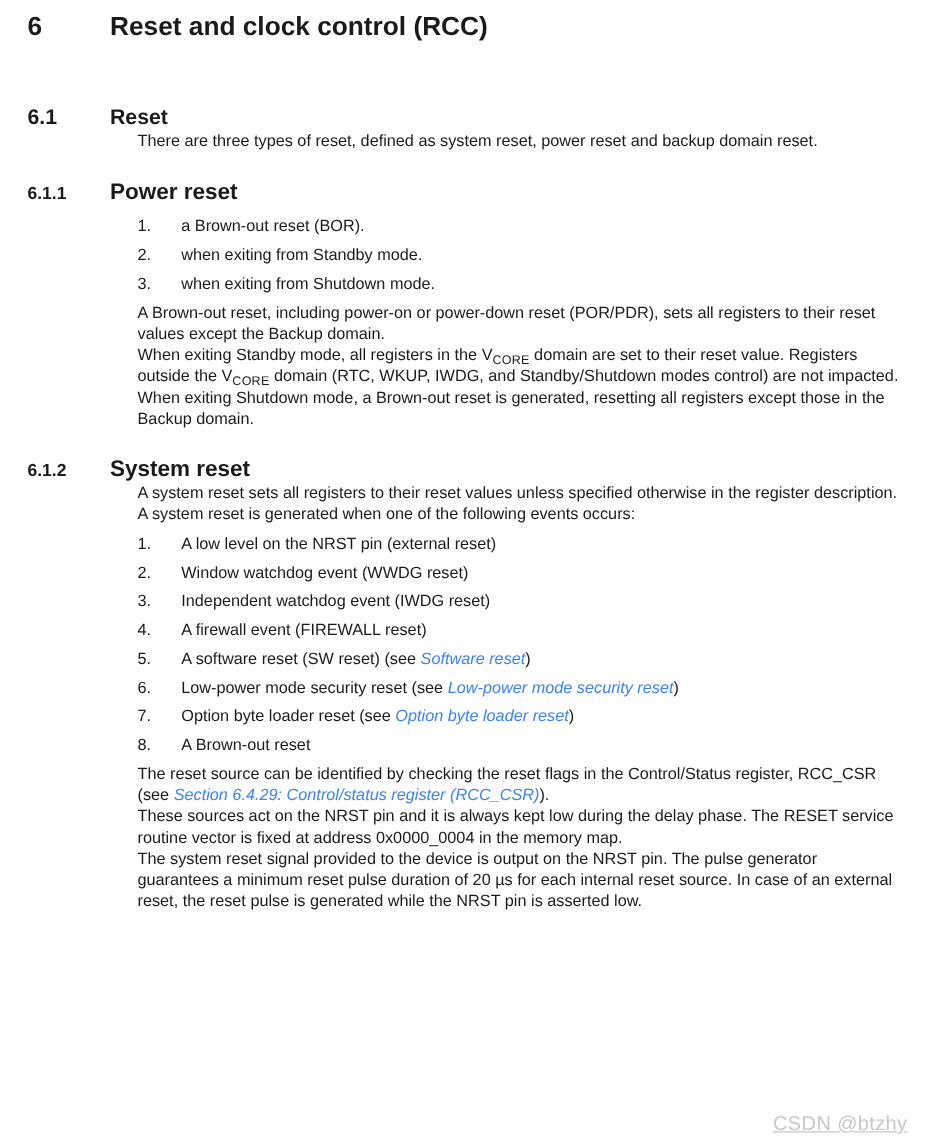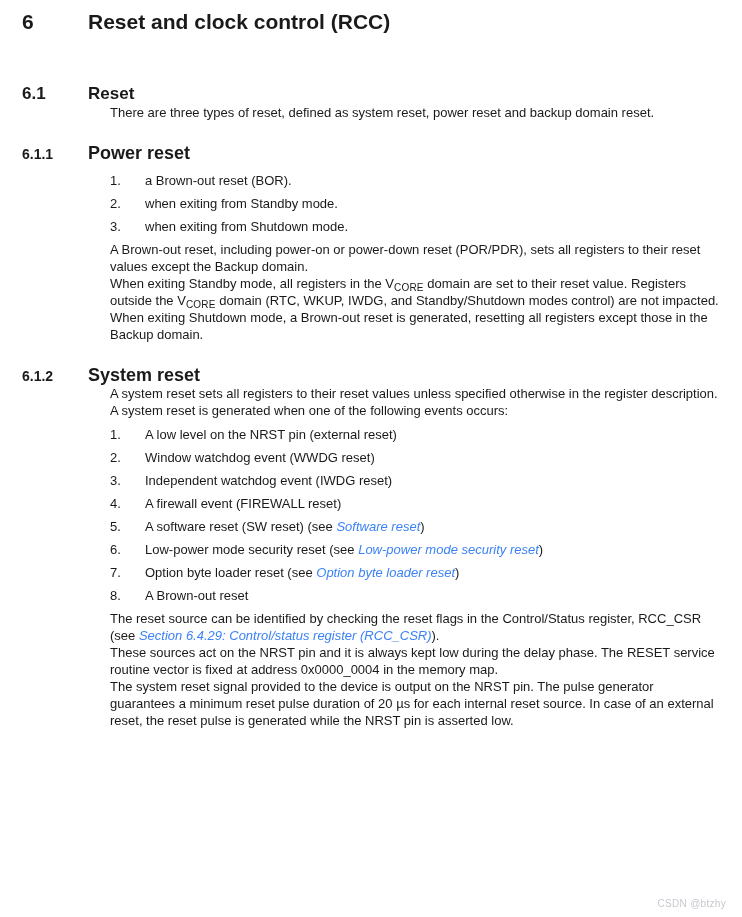--- a/index.html
+++ b/index.html
@@ -56,23 +56,24 @@
     font-style: italic;
     text-decoration: none;
     cursor: pointer;
   }
 
   
   .watermark {
     position: absolute;
     right: 16px;
     bottom: 8px;
-    font-size: 10px;
+    font-size: 16px;
     color: #c9c6ce;
     letter-spacing: 0.3px;
+    text-decoration: underline;
   }
 </style>
 </head>
 <body>
 
 <div class="page">
 
   <div class="hrow h1row">
     <span class="hnum">6</span>
     <span class="htitle">Reset and clock control (RCC)</span>

